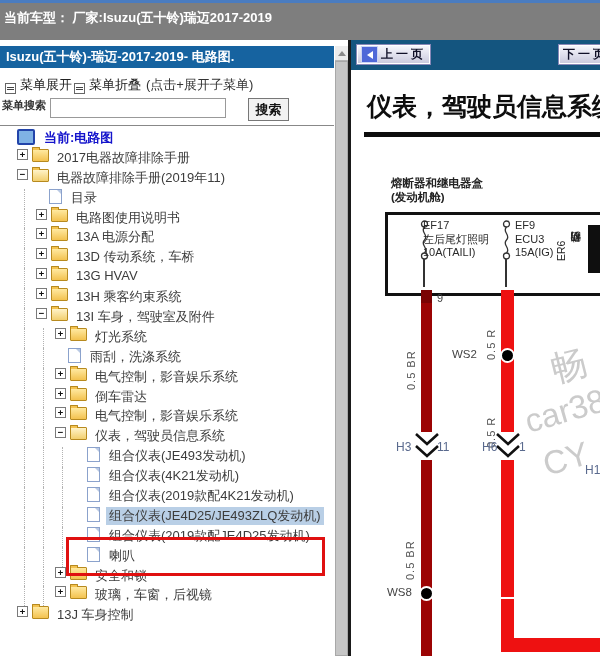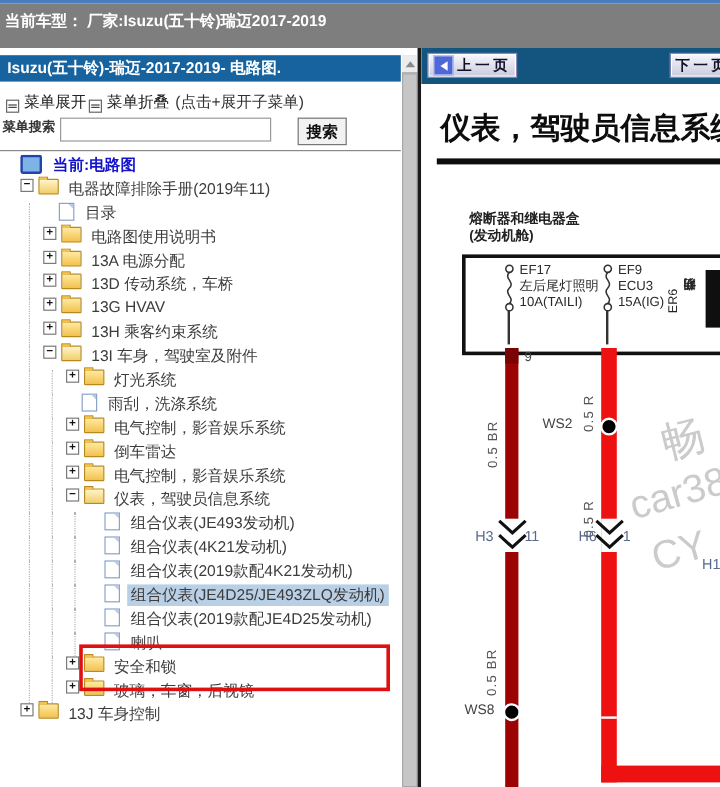--- a/index.html
+++ b/index.html
@@ -129,20 +129,25 @@
   </div>
 
   <div id="sb-div"></div>
 
   <div id="tree">
       <div class="trow current">
         <span class="comp"></span>
         <span class="lbl">当前:电路图</span>
       </div>
       <div class="trow">
+        <span class="exp plus"></span>
+        <span class="fold"></span>
+        <span class="lbl">2017电器故障排除手册</span>
+      </div>
+      <div class="trow">
         <span class="exp minus"></span>
         <span class="fold open"></span>
         <span class="lbl">电器故障排除手册(2019年11)</span>
       </div>
       <div class="trow">
         <span class="ind"></span>
         <span class="fsp"></span>
         <span class="file"></span>
         <span class="lbl">目录</span>
       </div>
@@ -318,21 +323,21 @@
     <div>熔断器和继电器盒</div>
     <div>(发动机舱)</div>
   </div>
 
   <div id="fusebox">
     <svg class="fsym" style="left:30px;top:5px" width="13" height="40" viewBox="0 0 13 40">
       <circle cx="6.5" cy="4" r="3" fill="none" stroke="#333" stroke-width="1.3"></circle>
       <path d="M6.5 7 C 1.5 12, 11.5 15, 6.5 20 C 1.5 25, 11.5 28, 6.5 33" fill="none" stroke="#333" stroke-width="1.3"></path>
       <circle cx="6.5" cy="36" r="3" fill="none" stroke="#333" stroke-width="1.3"></circle>
     </svg>
-    <div class="ftxt" style="left:45px;top:4px">
+    <div class="ftxt" style="left:35px;top:4px">
       <div>EF17</div>
       <div>左后尾灯照明</div>
       <div>10A(TAILI)</div>
     </div>
     <svg class="fsym" style="left:112px;top:5px" width="13" height="40" viewBox="0 0 13 40">
       <circle cx="6.5" cy="4" r="3" fill="none" stroke="#333" stroke-width="1.3"></circle>
       <path d="M6.5 7 C 1.5 12, 11.5 15, 6.5 20 C 1.5 25, 11.5 28, 6.5 33" fill="none" stroke="#333" stroke-width="1.3"></path>
       <circle cx="6.5" cy="36" r="3" fill="none" stroke="#333" stroke-width="1.3"></circle>
     </svg>
     <div class="ftxt" style="left:127px;top:4px">

